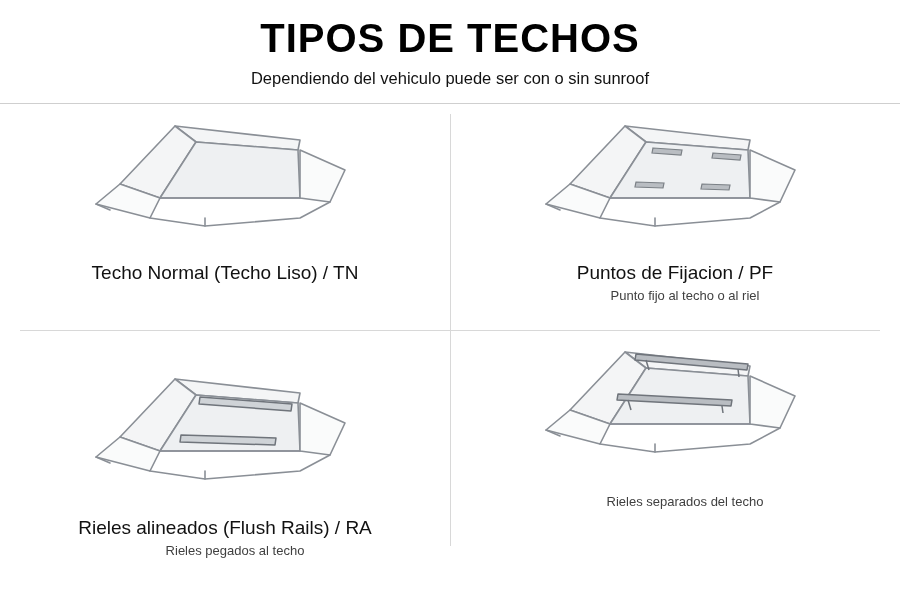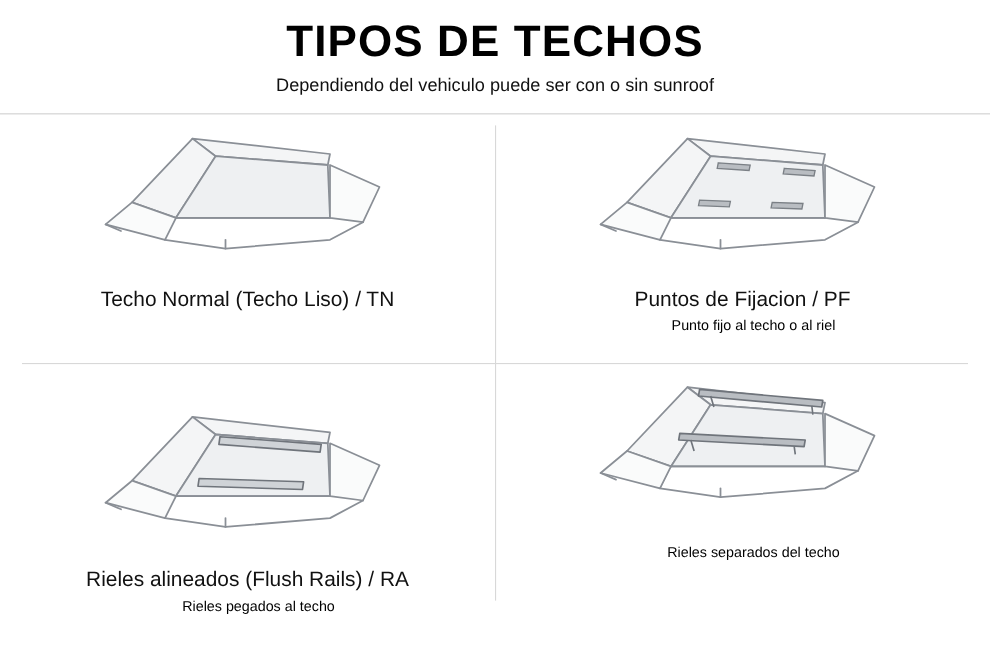--- a/index.html
+++ b/index.html
@@ -90,21 +90,21 @@
     width: 450px;
     text-align: center;
   }
   .caption .main {
     font-size: 19px;
     color: #111111;
     white-space: nowrap;
   }
   .caption .sub {
     font-size: 13px;
-    color: #000000;
+    color: #404040;
     margin-top: 4px;
     white-space: nowrap;
     padding-left: 20px;
   }
   .cap-tl { top: 158px; }
   .cap-tr { top: 158px; }
   .cap-bl { top: 160px; }
   .cap-br { top: 160px; }
 </style>
 </head>

